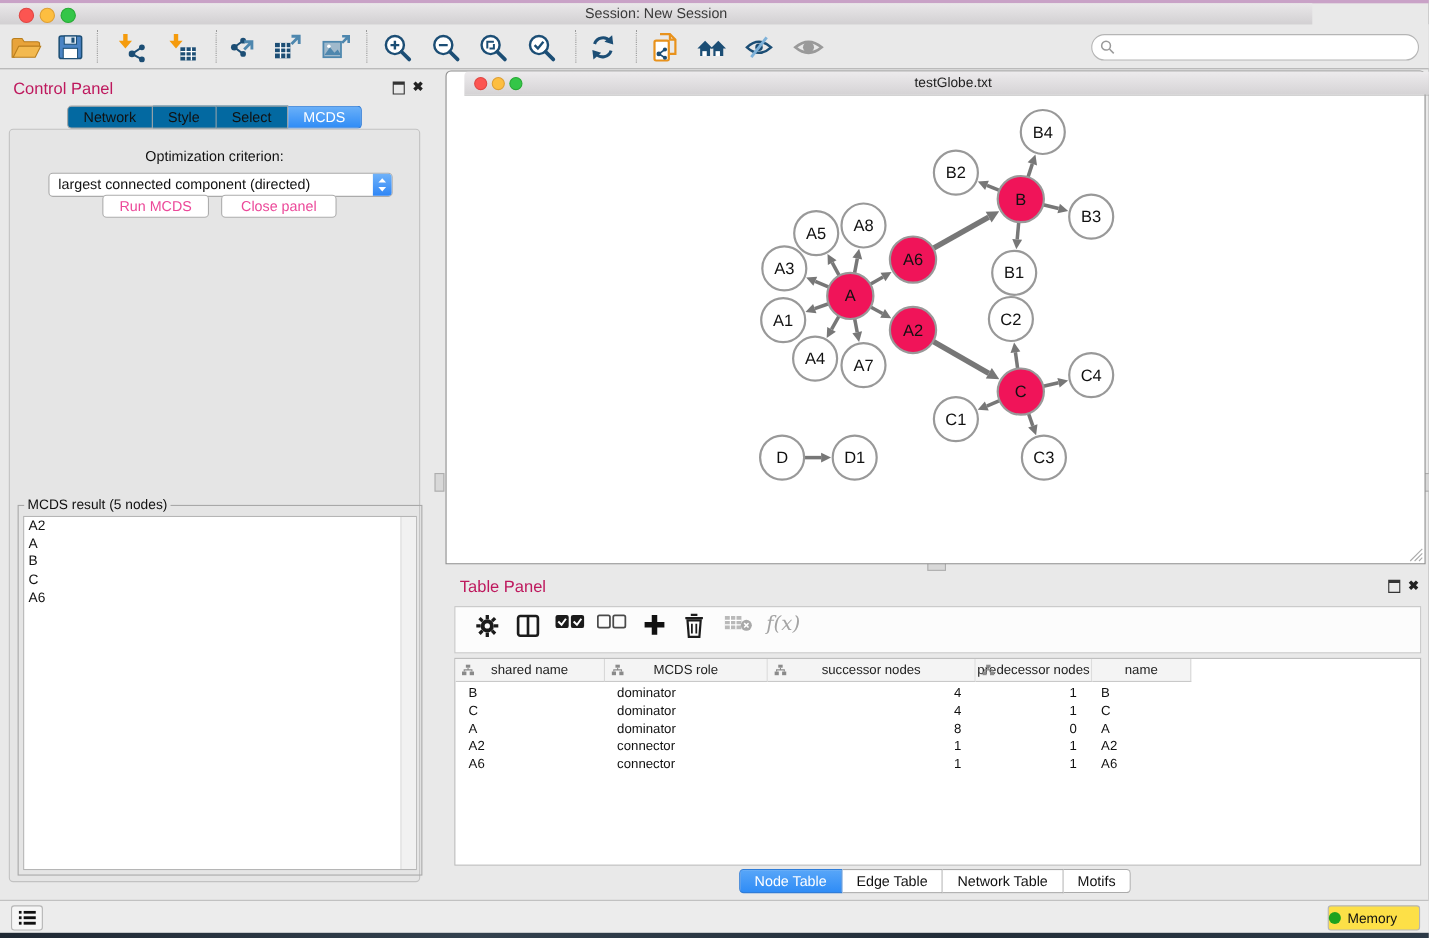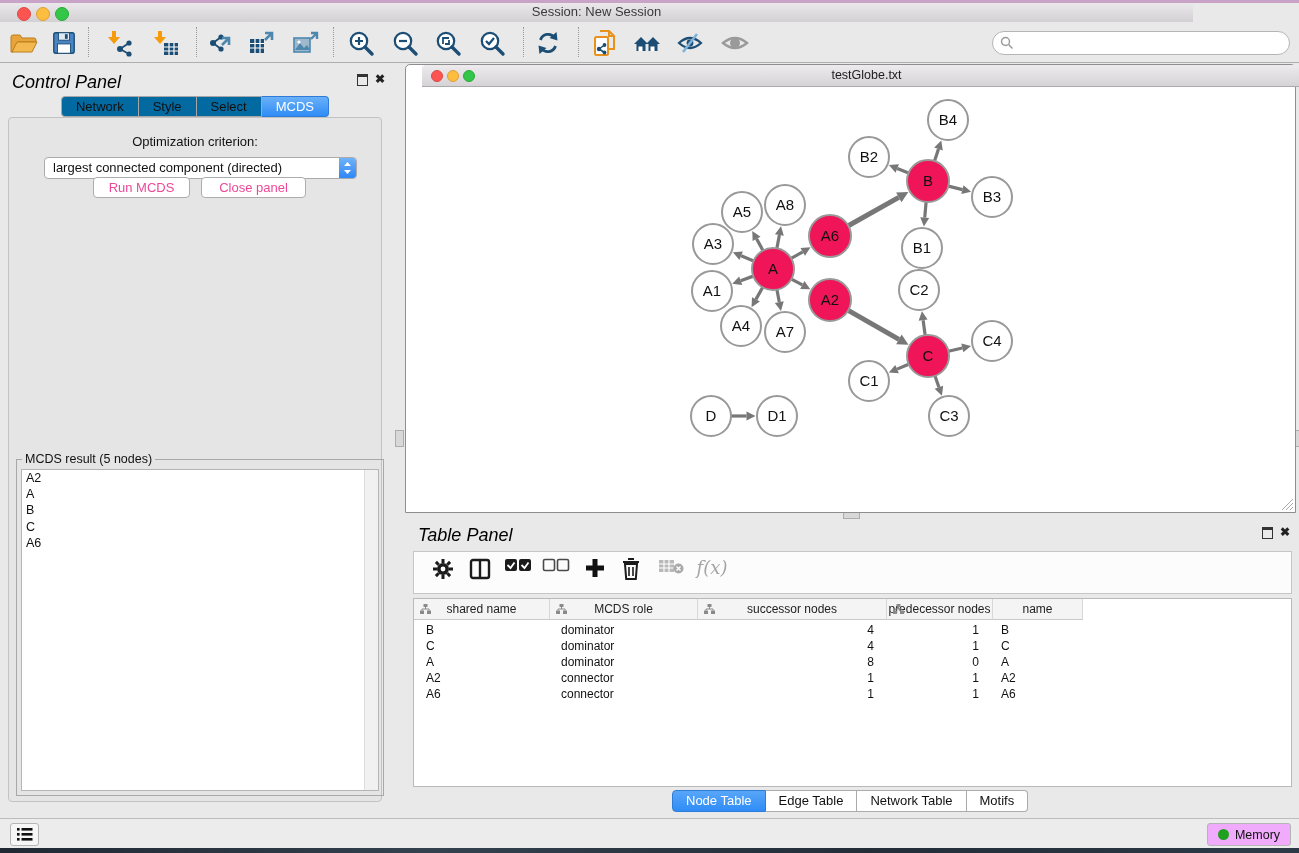--- a/index.html
+++ b/index.html
@@ -28,21 +28,21 @@
     border-bottom:1px solid #AFAFAF;}
   .tool{position:absolute;top:5px;width:32px;height:32px;display:flex;
     align-items:center;justify-content:center;cursor:default;}
   .tsep{position:absolute;top:5px;height:30px;width:0;border-left:1px dotted #9A9A9A;}
   #search-box{position:absolute;right:9px;top:9px;width:296px;height:22px;
     background:#FFF;border:1px solid #B5B5B5;border-radius:12px;}
   #search-box svg{position:absolute;left:7px;top:4px;}
 
   
   #control-panel{left:0;top:62px;width:390px;height:756px;}
-  .panel-title{position:absolute;left:12px;top:10px;font-size:18px;color:#000000;font-style:italic;}
+  .panel-title{position:absolute;left:12px;top:10px;font-size:15px;color:#be185d;}
   .float-ico{position:absolute;width:9px;height:8px;border:1px solid #333;border-top:3px solid #333;}
   .close-ico{position:absolute;font-size:12px;color:#222;font-weight:bold;line-height:12px;}
   #cp-tabs{position:absolute;left:0;top:34px;width:100%;display:flex;justify-content:center;}
   .cp-tab{height:19px;line-height:19px;padding:0 14px;font-size:13px;background:#0369a1;
     border:1px solid #A6A6A6;border-left:none;color:#111;}
   .cp-tab:first-child{border-left:1px solid #A6A6A6;border-radius:4px 0 0 4px;}
   .cp-tab:last-child{border-radius:0 4px 4px 0;}
   .cp-tab.active{background:linear-gradient(#6AB0F8,#2F8CF6);border-color:#2F7CD8;color:#FFF;}
   #cp-inner{position:absolute;left:8px;top:55px;width:372px;height:683px;
     background:#E5E5E5;border:1px solid #C2C2C2;border-radius:4px;}
@@ -107,22 +107,22 @@
     border:1px solid #ABABAB;border-left:none;color:#111;}
   .tp-tab:first-child{border-left:1px solid #ABABAB;border-radius:4px 0 0 4px;}
   .tp-tab:last-child{border-radius:0 4px 4px 0;}
   .tp-tab.active{background:linear-gradient(#58A6F8,#2F8CF6);border-color:#2F7CD8;color:#FFF;}
 
   
   #statusbar{left:0;top:818px;width:1299px;height:30px;background:#ECECEC;
     border-top:1px solid #BDBDBD;}
   #list-btn{position:absolute;left:10px;top:4px;width:27px;height:21px;background:#F6F6F6;
     border:1px solid #B5B5B5;border-radius:3px;display:flex;align-items:center;justify-content:center;}
-  #memory-btn{position:absolute;right:8px;top:4px;width:82px;height:21px;background:#f0abfc;
-    border:1px solid #B5B5B5;border-radius:3px;display:flex;align-items:center;justify-content:center;
+  #memory-btn{position:absolute;right:8px;top:4px;width:82px;height:21px;background:#fde047;
+    border:1px solid #B5B5B5;border-radius:3px;display:flex;align-items:center;
     font-size:12.5px;color:#111;}
   #memory-btn .dot{width:11px;height:11px;border-radius:50%;background:#1EA21E;margin-right:6px;}
 </style>
 </head>
 <body>
 
 <div id="screen">
 
   <div id="desktop-top" class="abs"></div>
 

